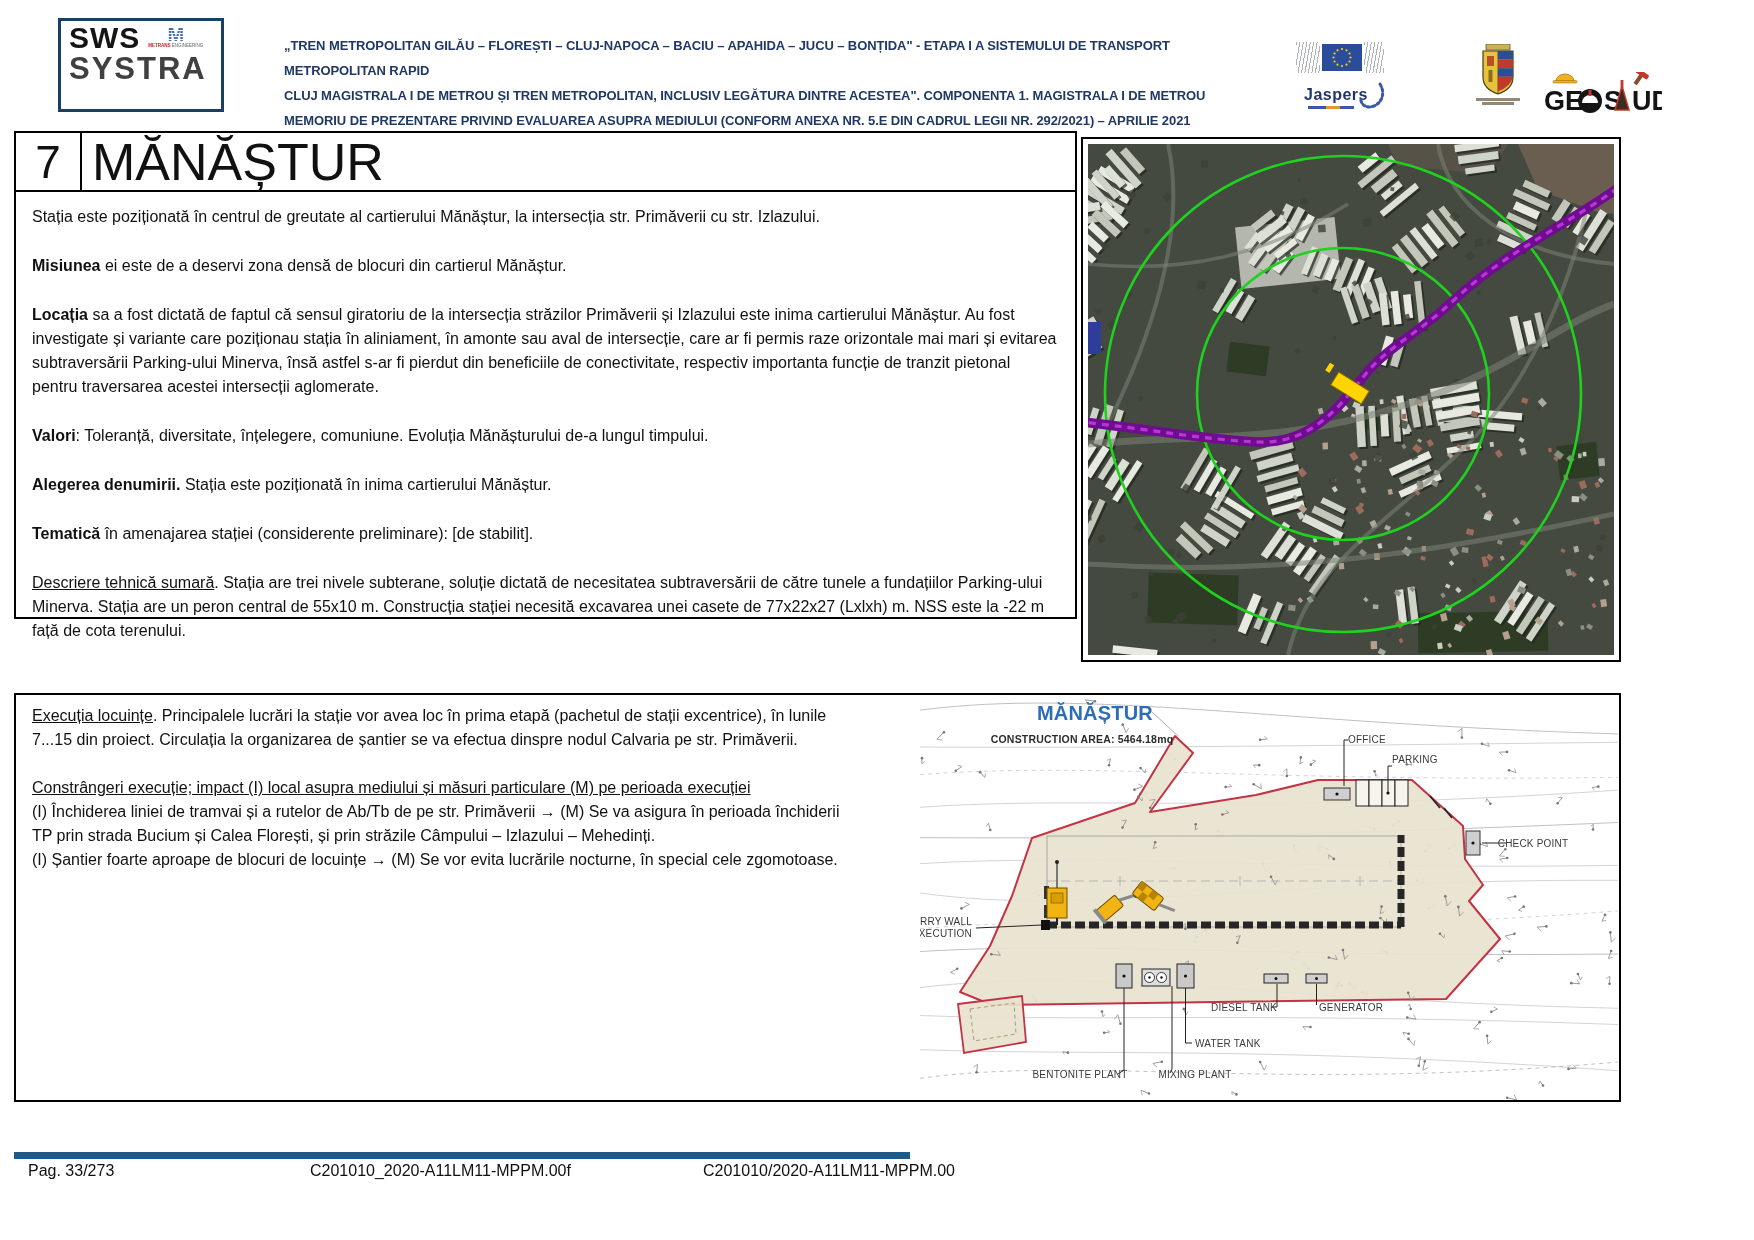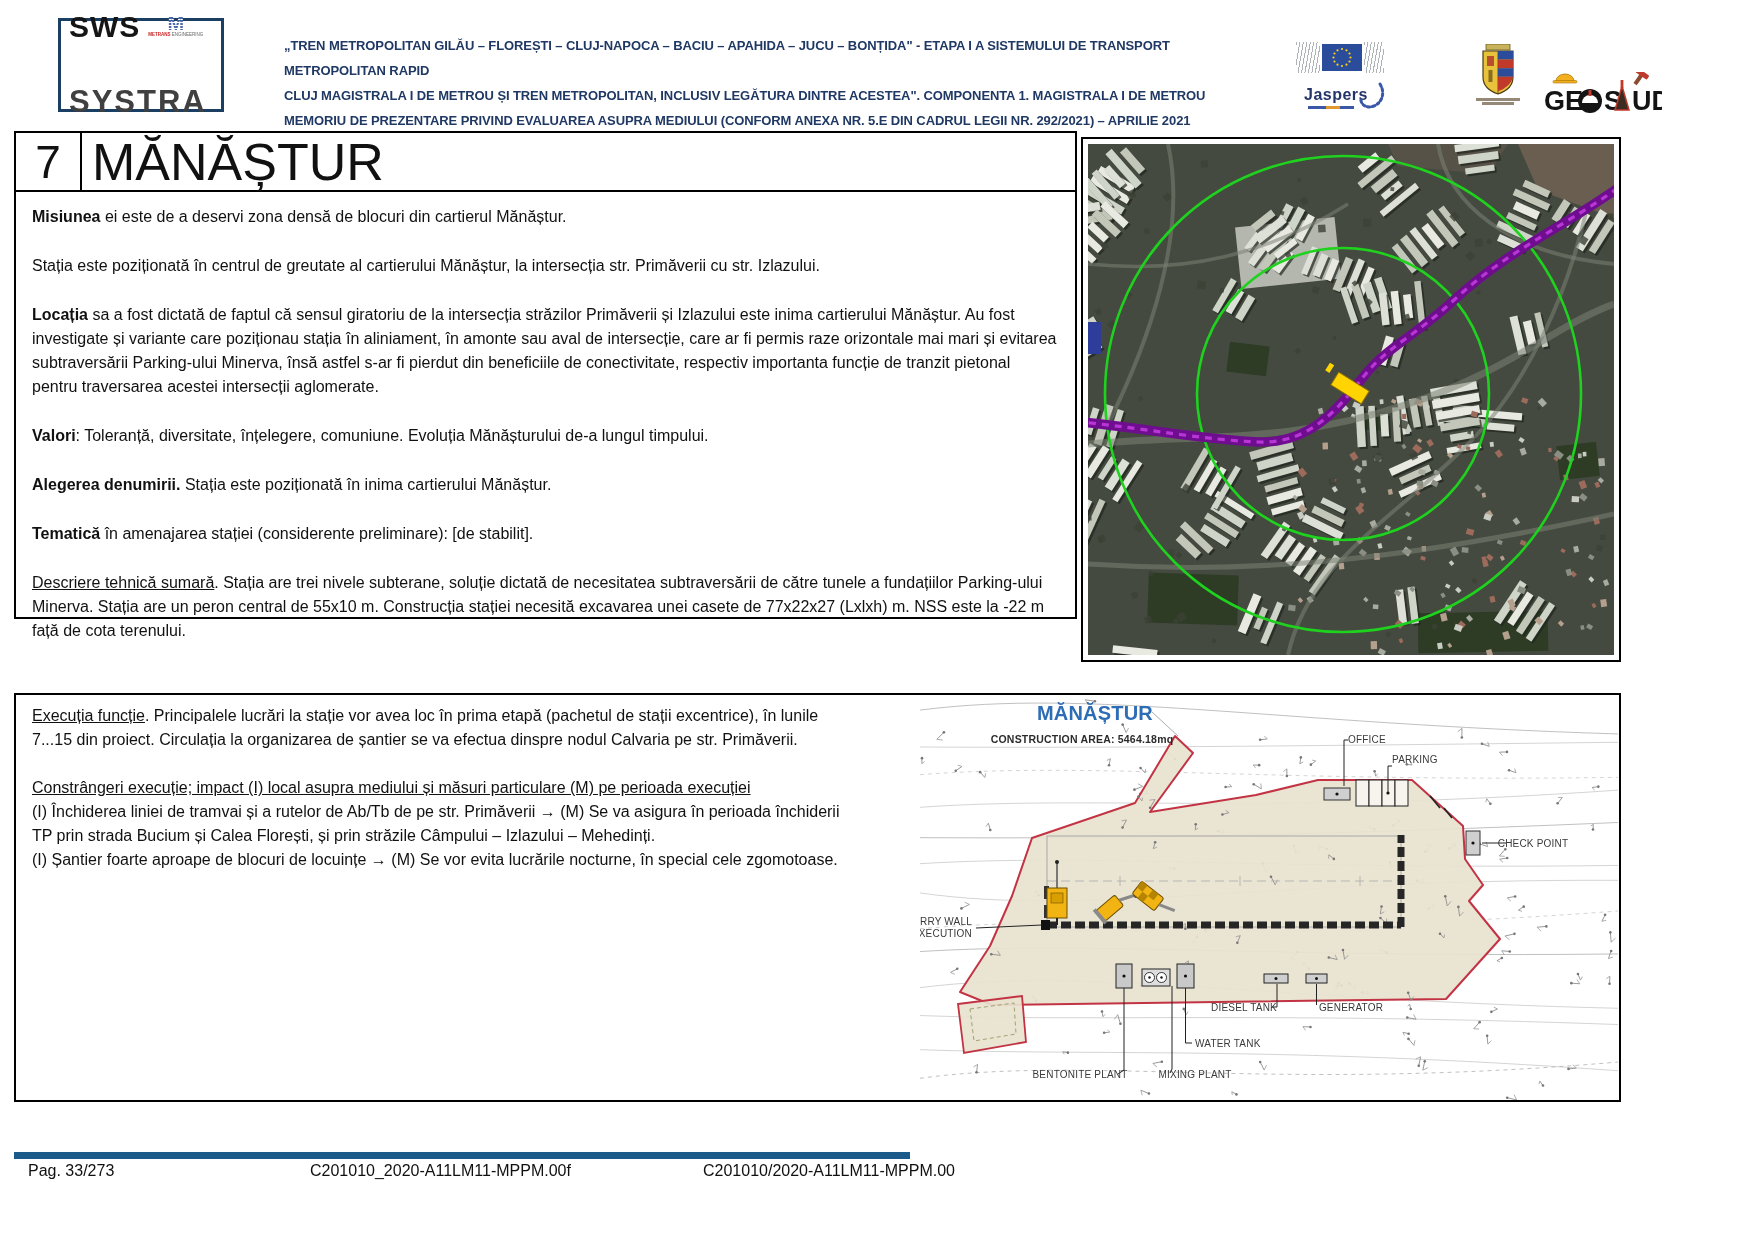--- a/index.html
+++ b/index.html
@@ -4,21 +4,21 @@
 <style>
   html,body{margin:0;padding:0;background:#fff;}
   #page{position:relative;width:1754px;height:1240px;background:#ffffff;overflow:hidden;
         font-family:"Liberation Sans",sans-serif;color:#111;}
   .abs{position:absolute;}
   .b{font-weight:bold;}
   .u{text-decoration:underline;}
 
   
   #sws-box{left:58px;top:18px;width:166px;height:94px;border:3px solid #1b3f63;background:#fff;
-           display:flex;flex-direction:column;justify-content:center;padding:2px 8px;box-sizing:border-box;gap:44px;}
+           display:flex;flex-direction:column;justify-content:flex-start;padding:2px 8px;box-sizing:border-box;}
   #sws-row1{display:flex;align-items:flex-start;gap:8px;}
   #sws-text{font-size:30px;font-weight:bold;color:#151515;letter-spacing:1px;line-height:30px;}
   #metrans{display:flex;flex-direction:column;align-items:center;margin-top:2px;}
   #metrans-m{font-size:20px;font-weight:bold;color:#4a69a8;line-height:18px;
      background:repeating-linear-gradient(to bottom,#4a69a8 0 2px,#ffffff 2px 3px);
      -webkit-background-clip:text;background-clip:text;-webkit-text-fill-color:transparent;}
   #metrans-sub{font-size:4.5px;color:#666;white-space:nowrap;}
   #metrans-sub .red{color:#c22;font-weight:bold;}
   #systra-text{font-size:31px;font-weight:bold;color:#404040;letter-spacing:2px;line-height:32px;}
 
@@ -149,22 +149,22 @@
       <text x="90" y="38" font-family="Liberation Sans,sans-serif" font-size="27" font-weight="800" fill="#141414">UD</text>
     </svg>
   </div>
 
   <div id="s1-left" class="abs">
     <div id="s1-title-row">
       <div id="s1-num">7</div>
       <div id="s1-name">MĂNĂȘTUR</div>
     </div>
     <div id="s1-text">
+        <p><span>Stația este poziționată în centrul de greutate al cartierului Mănăștur, la intersecția str. Primăverii cu str. Izlazului.</span></p>
         <p><span class="b">Misiunea</span><span> ei este de a deservi zona densă de blocuri din cartierul Mănăștur.</span></p>
-        <p><span>Stația este poziționată în centrul de greutate al cartierului Mănăștur, la intersecția str. Primăverii cu str. Izlazului.</span></p>
         <p><span class="b">Locația</span><span> sa a fost dictată de faptul că sensul giratoriu de la intersecția străzilor Primăverii și Izlazului este inima cartierului Mănăștur. Au fost investigate și variante care poziționau stația în aliniament, în amonte sau aval de intersecție, care ar fi permis raze orizontale mai mari și evitarea subtraversării Parking-ului Minerva, însă astfel s-ar fi pierdut din beneficiile de conectivitate, respectiv importanta funcție de tranzit pietonal pentru traversarea acestei intersecții aglomerate.</span></p>
         <p><span class="b">Valori</span><span>: Toleranță, diversitate, înțelegere, comuniune. Evoluția Mănășturului de-a lungul timpului.</span></p>
         <p><span class="b">Alegerea denumirii.</span><span> Stația este poziționată în inima cartierului Mănăștur.</span></p>
         <p><span class="b">Tematică</span><span> în amenajarea stației (considerente preliminare): [de stabilit].</span></p>
         <p><span class="u">Descriere tehnică sumară</span><span>. Stația are trei nivele subterane, soluție dictată de necesitatea subtraversării de către tunele a fundațiilor Parking-ului Minerva. Stația are un peron central de 55x10 m. Construcția stației necesită excavarea unei casete de 77x22x27 (Lxlxh) m. NSS este la -22 m față de cota terenului.</span></p>
       </div>
   </div>
 
   <div id="map-box" class="abs">
     <svg id="map-svg" width="526" height="511" viewBox="0 0 526 511">
@@ -688,21 +688,21 @@
       <path d="M 530,44 C 470,86 418,108 366,156 C 330,190 300,202 276,232 C 252,262 224,300 170,298 C 118,296 60,285 -6,278" fill="none" stroke="#b836d6" stroke-width="3.2" stroke-dasharray="7 6"></path>
       <g transform="translate(262,244) rotate(-58)">
         <rect x="-7.5" y="-18" width="15" height="36" fill="#ffd400" stroke="#8a6d00" stroke-width="1"></rect>
       </g>
       <rect x="237" y="222" width="9" height="5" fill="#ffd400" transform="rotate(-58 241 224)"></rect>
     </svg>
   </div>
 
   <div id="s2-box" class="abs">
     <div id="s2-text">
-        <p><span class="u">Execuția funcție</span><span>. Principalele lucrări la stație vor avea loc în prima etapă (pachetul de stații excentrice), în lunile 7...15 din proiect. Circulația la organizarea de șantier se va efectua dinspre nodul Calvaria pe str. Primăverii.</span></p>
+        <p><span class="u">Execuția locuințe</span><span>. Principalele lucrări la stație vor avea loc în prima etapă (pachetul de stații excentrice), în lunile 7...15 din proiect. Circulația la organizarea de șantier se va efectua dinspre nodul Calvaria pe str. Primăverii.</span></p>
         <p><span class="u">Constrângeri execuție; impact (I) local asupra mediului și măsuri particulare (M) pe perioada execuției</span><br><span>(I) Închiderea liniei de tramvai și a rutelor de Ab/Tb de pe str. Primăverii → (M) Se va asigura în perioada închiderii TP prin strada Bucium și Calea Florești, și prin străzile Câmpului – Izlazului – Mehedinți.</span><br><span>(I) Șantier foarte aproape de blocuri de locuințe → (M) Se vor evita lucrările nocturne, în special cele zgomotoase.</span></p>
       </div>
 
     <svg id="plan-svg" width="698" height="404" viewBox="0 0 698 404">
       <rect x="0" y="0" width="698" height="404" fill="#ffffff"></rect>
       <g id="plan-texture">
           <path d="M0,14.117047531530261 C170,-7.785039589740336 350,27.25829980429262 698,37.96242917049676" fill="none" stroke="#b0b0b0" stroke-width="0.8"></path>
           <path d="M0,50.99028705712408 C170,52.06255048373714 350,50.34692900115624 698,46.26637145970017" fill="none" stroke="#c9c9c9" stroke-width="0.8"></path>
           <path d="M0,78.66232632519677 C170,65.65858562104404 350,86.46457074768841 698,81.32860652264208" fill="none" stroke="#c9c9c9" stroke-width="0.8" stroke-dasharray="4 4"></path>
           <path d="M0,111.29822089895606 C170,99.18899895017967 350,118.5637540682219 698,94.09563909610733" fill="none" stroke="#c9c9c9" stroke-width="0.8"></path>

